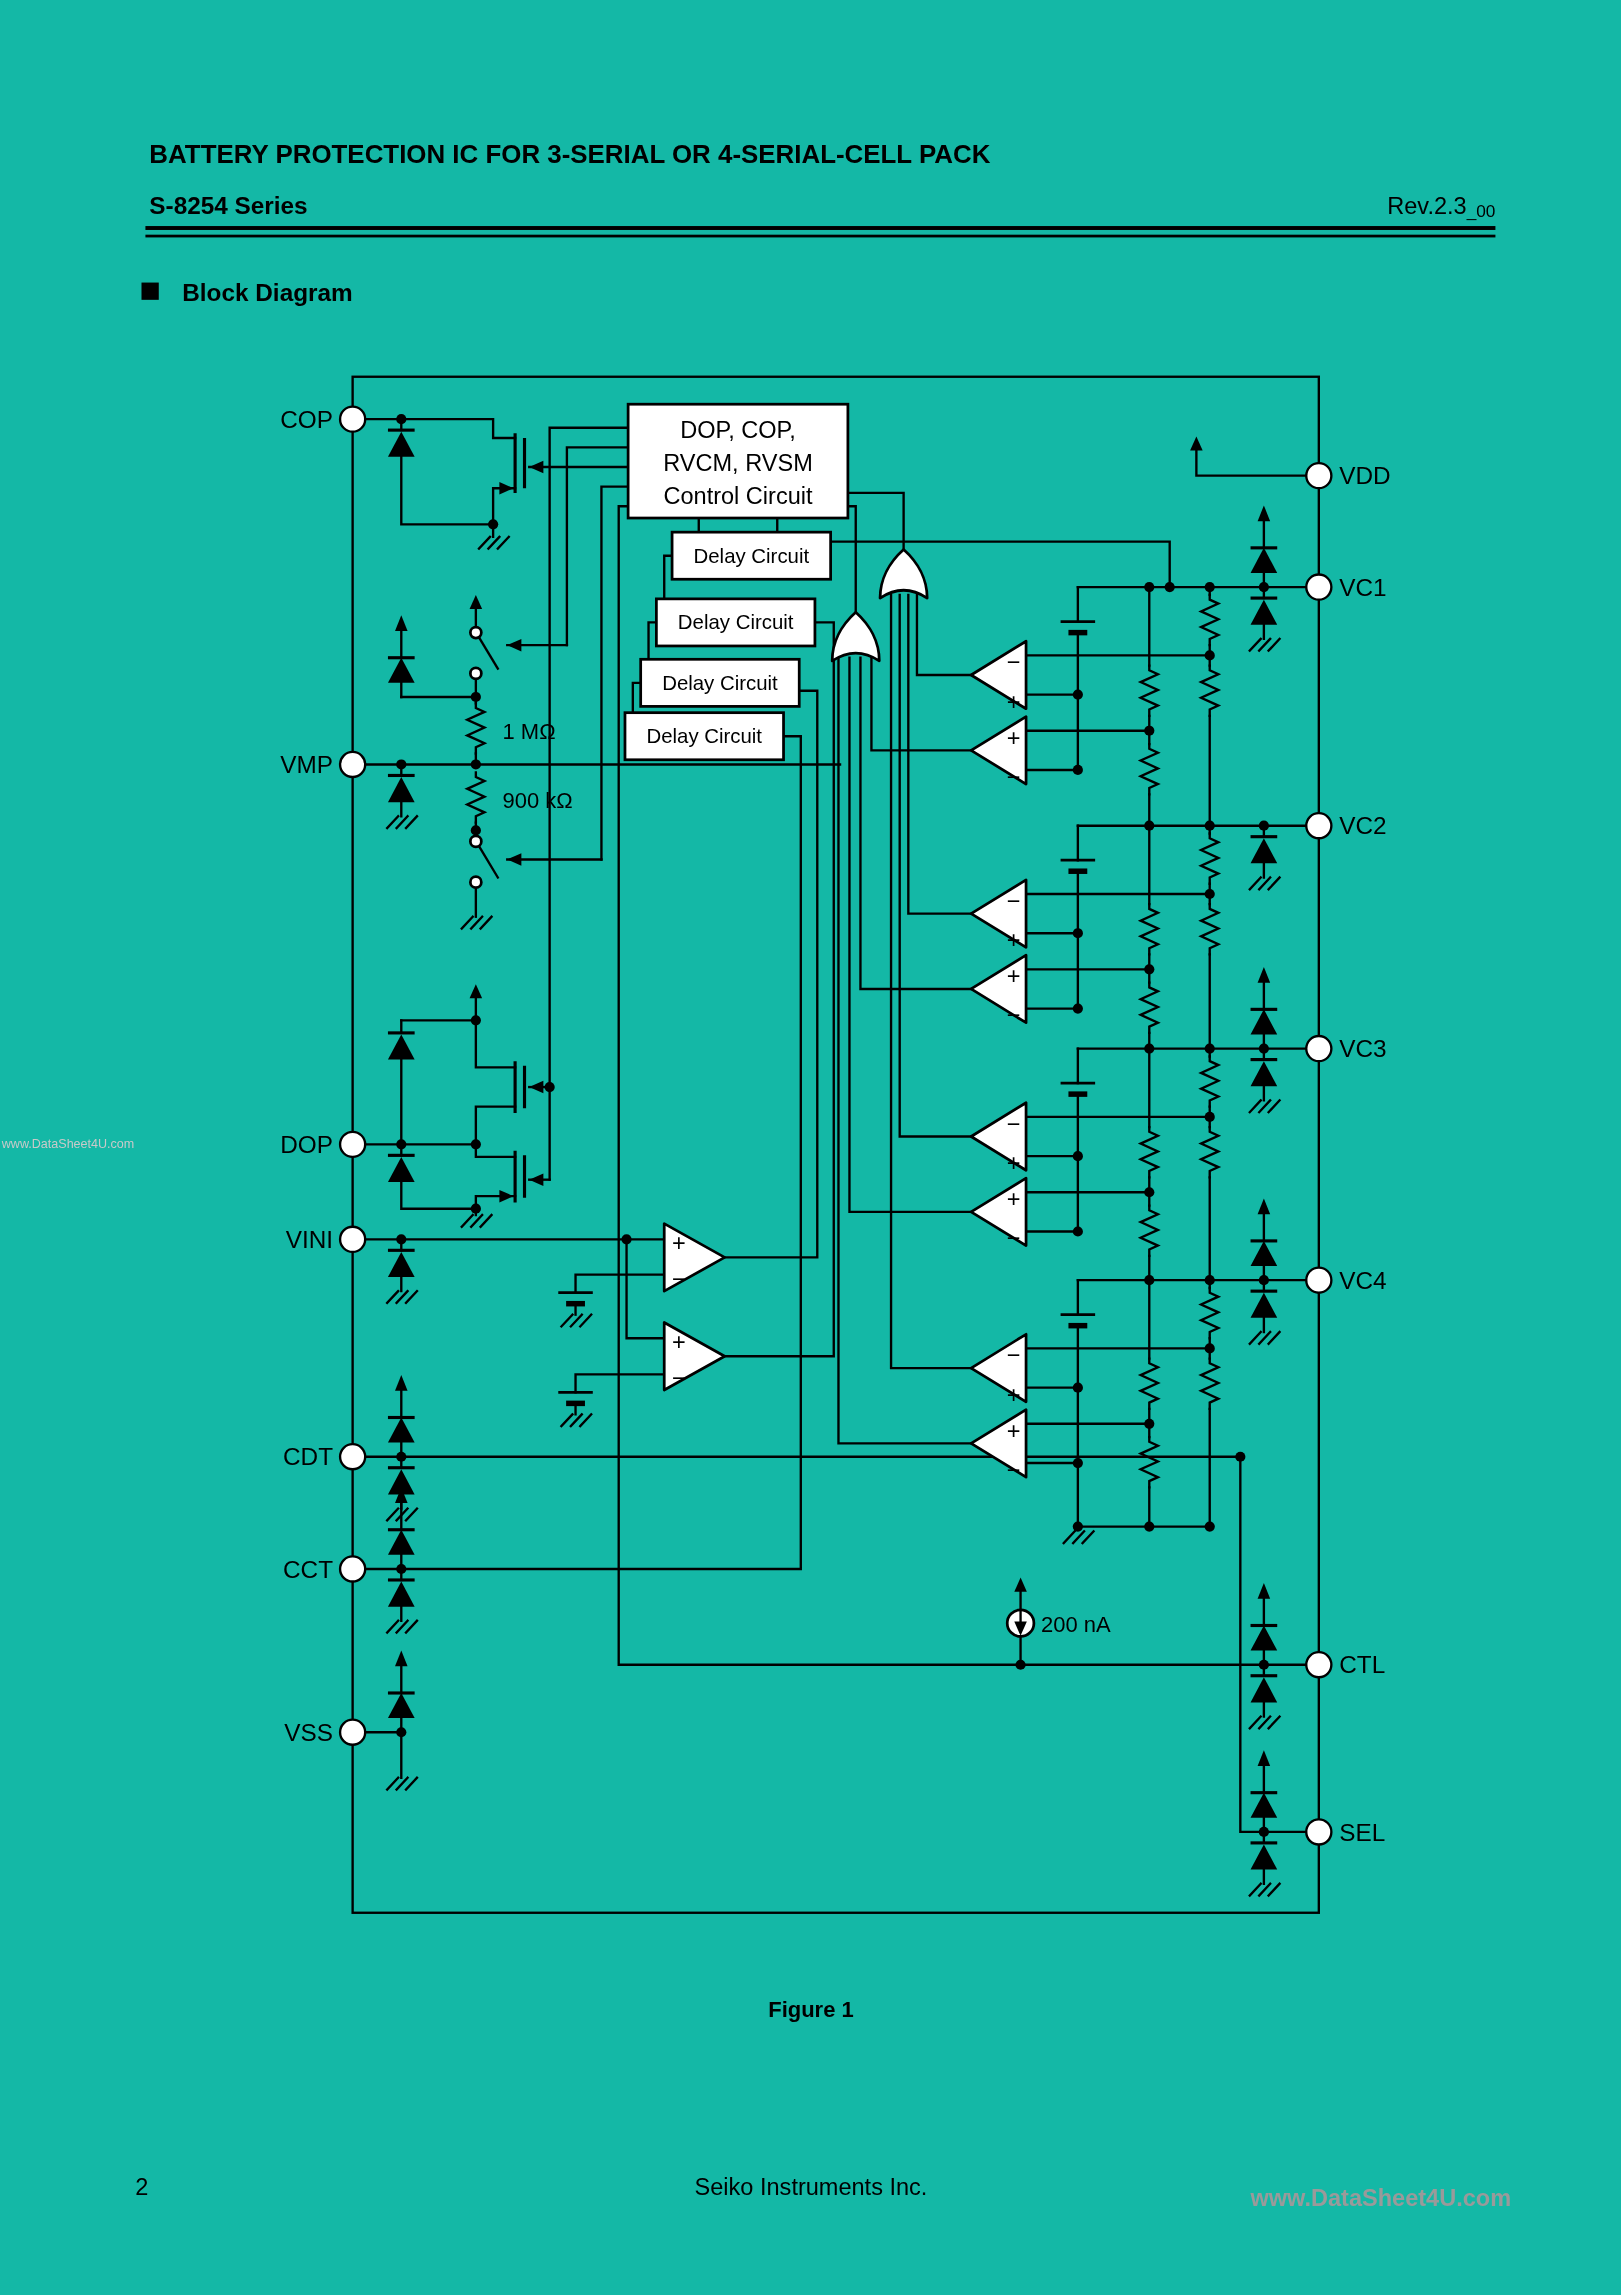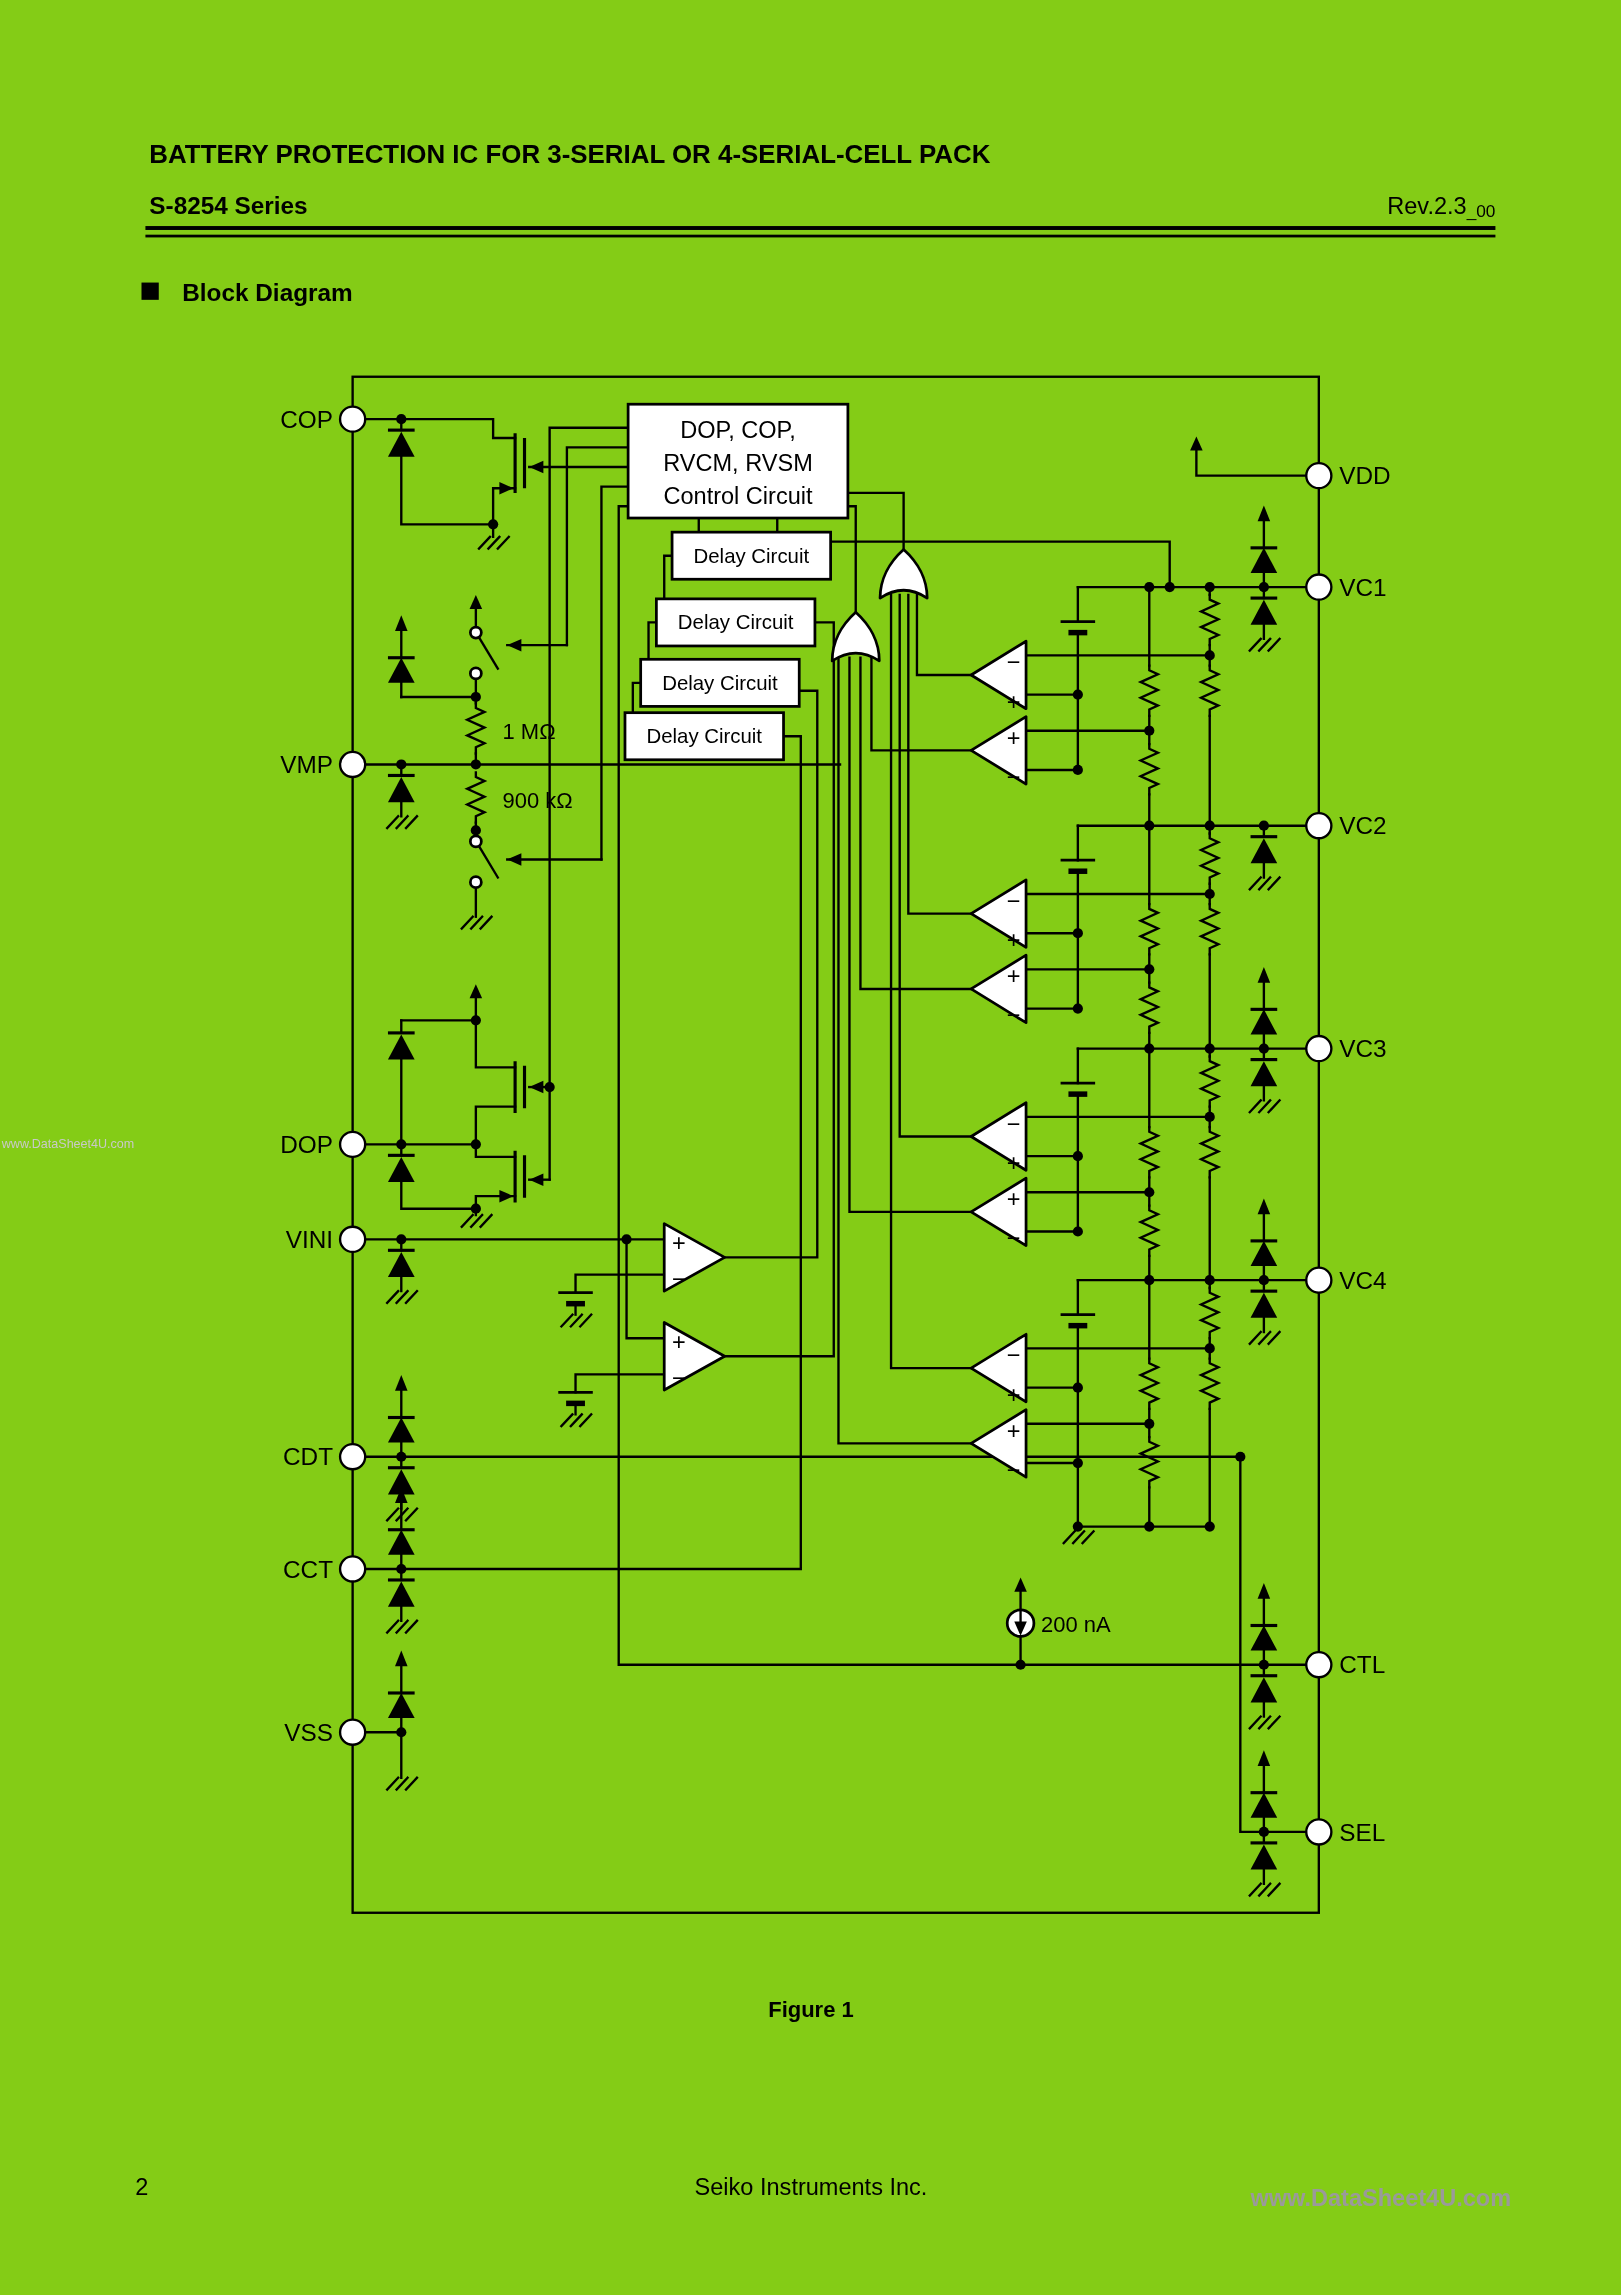--- a/index.html
+++ b/index.html
@@ -1,16 +1,16 @@
 <!DOCTYPE html>
 <html style="font-size:12.6px"><head>
 <meta charset="utf-8">
 <style>
   html,body{margin:0;padding:0;background:#fff;}
-  .page{width:1622px;height:2295px;position:relative;background:#84cc16;
+  .page{width:1622px;height:2295px;position:relative;background:#14b8a6;
         font-family:"Liberation Sans", sans-serif;}
   svg{display:block;}
   svg text{fill:#000;font-family:"Liberation Sans", sans-serif;}
   .w   {stroke:#000;stroke-width:3;fill:none;stroke-linecap:square;}
   .w35 {stroke:#000;stroke-width:3.5;fill:none;}
   .w4  {stroke:#000;stroke-width:4;fill:none;}
   .w7  {stroke:#000;stroke-width:7;fill:none;}
   .box {fill:#fff;stroke:#000;stroke-width:3.5;}
   .shape{fill:#fff;stroke:#000;stroke-width:3.5;stroke-linejoin:round;}
   .blk {fill:#000;stroke:none;}

